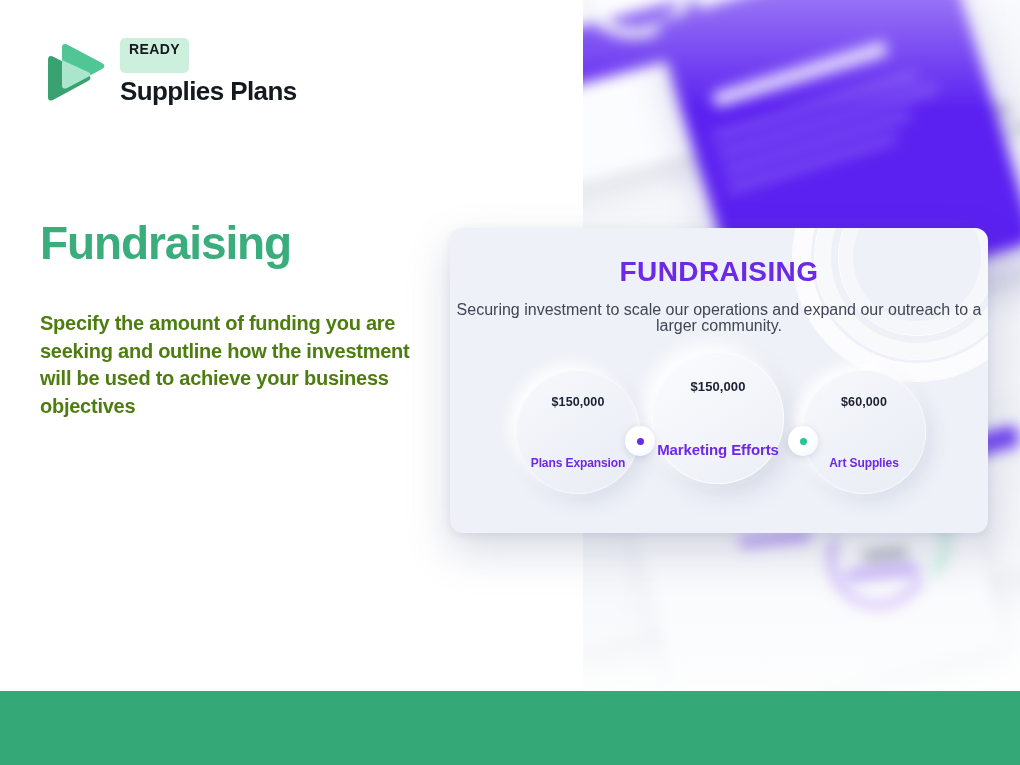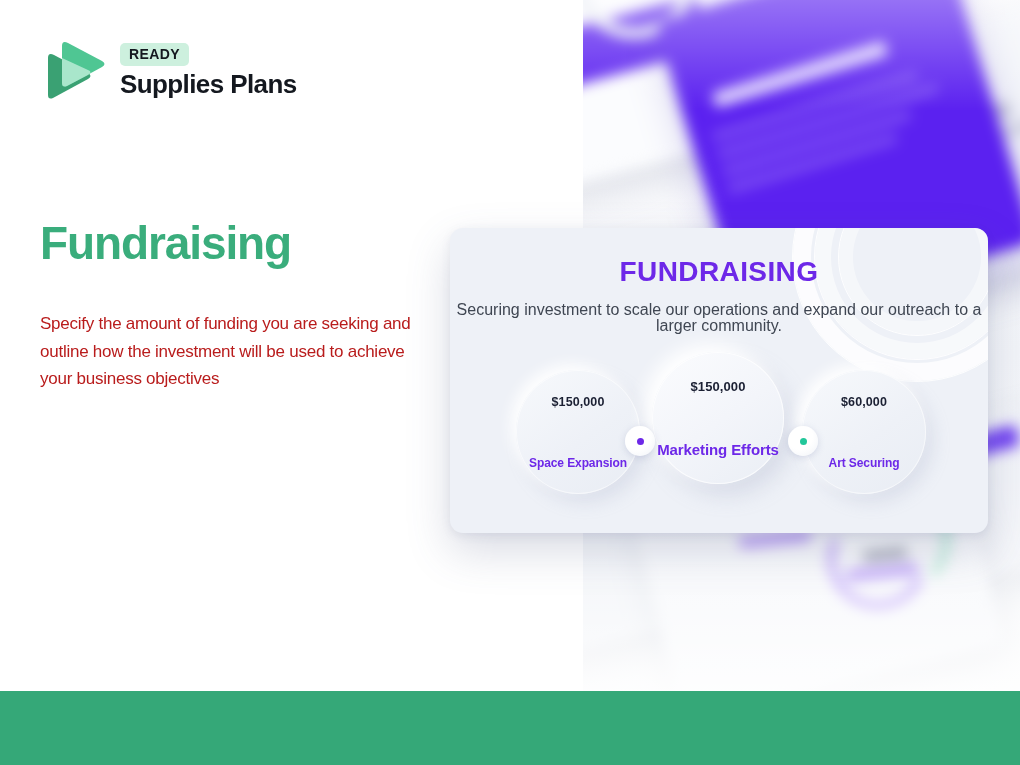--- a/index.html
+++ b/index.html
@@ -130,34 +130,34 @@
   }
 
   
   .left-col { position:absolute; left:0; top:0; width:583px; height:691px; background:#fff; z-index:4; }
 
   .logo-row { position:absolute; left:40px; top:38px; display:flex; align-items:center; gap:14px; }
   .logo-mark { position:relative; width:66px; height:66px; flex:0 0 66px; }
   .badge {
     display:inline-block; background:#cdf0de; color:#14181f;
     font-size:14px; font-weight:700; letter-spacing:.4px;
-    padding:3px 9px 4px; border-radius:5px;
+    padding:3px 9px 16px; border-radius:5px;
   }
   .brand {
     font-size:26px; font-weight:800; color:#14181f;
     letter-spacing:-.6px; margin-top:3px; white-space:nowrap;
   }
 
   .headline {
     position:absolute; left:40px; top:216px;
     font-size:46px; font-weight:800; color:#3aad7c; letter-spacing:-1.1px;
   }
   .para {
     position:absolute; left:40px; width:390px;
-    font-size:17px; font-weight:400; color:#b91c1c;
+    font-size:20px; font-weight:700; color:#4d7c0f;
     line-height:27.6px; letter-spacing:-.25px;
   }
   .para-1 { top:310px; }
   .para-2 { top:449px; }
 
   
   .card {
     position:absolute; left:450px; top:228px; width:538px; height:305px;
     background:#eef1f7; border-radius:13px; z-index:6; overflow:hidden;
     box-shadow:0 18px 44px rgba(80,90,130,.22), 0 3px 10px rgba(80,90,130,.10);
@@ -299,21 +299,21 @@
       <i class="r3"></i>
     </div>
 
     <div class="card-title">FUNDRAISING</div>
     <div class="card-sub">Securing investment to scale our operations and expand our outreach to a larger community.</div>
 
     <div class="circles">
 
       <div class="circ circ-side circ-left">
         <div class="amt">$150,000</div>
-        <div class="lbl">Space Expansion</div>
+        <div class="lbl">Plans Expansion</div>
       </div>
 
       <div class="center-wrap">
         <svg class="arc-svg" viewBox="0 0 170 190" aria-hidden="true">
           <defs>
             <linearGradient id="gGreen" x1="0" y1="1" x2="1" y2="0">
               <stop offset="0%" stop-color="#34c99a"></stop>
               <stop offset="100%" stop-color="#56e0b0"></stop>
             </linearGradient>
             <linearGradient id="gPurple" x1="1" y1="1" x2="0" y2="0">
@@ -327,21 +327,21 @@
           <path d="M 28 104 A 56 56 0 0 0 126 124" fill="none" stroke="url(#gPurple)" stroke-width="4.2" stroke-linecap="round"></path>
         </svg>
         <div class="circ circ-center">
           <div class="amt">$150,000</div>
           <div class="lbl">Marketing Efforts</div>
         </div>
       </div>
 
       <div class="circ circ-side circ-right">
         <div class="amt">$60,000</div>
-        <div class="lbl">Art Securing</div>
+        <div class="lbl">Art Supplies</div>
       </div>
 
       <div class="conn-dot dot-left">
         <span style="background:#6d28e8"></span>
       </div>
       <div class="conn-dot dot-right">
         <span style="background:#22c79a"></span>
       </div>
 
     </div>

